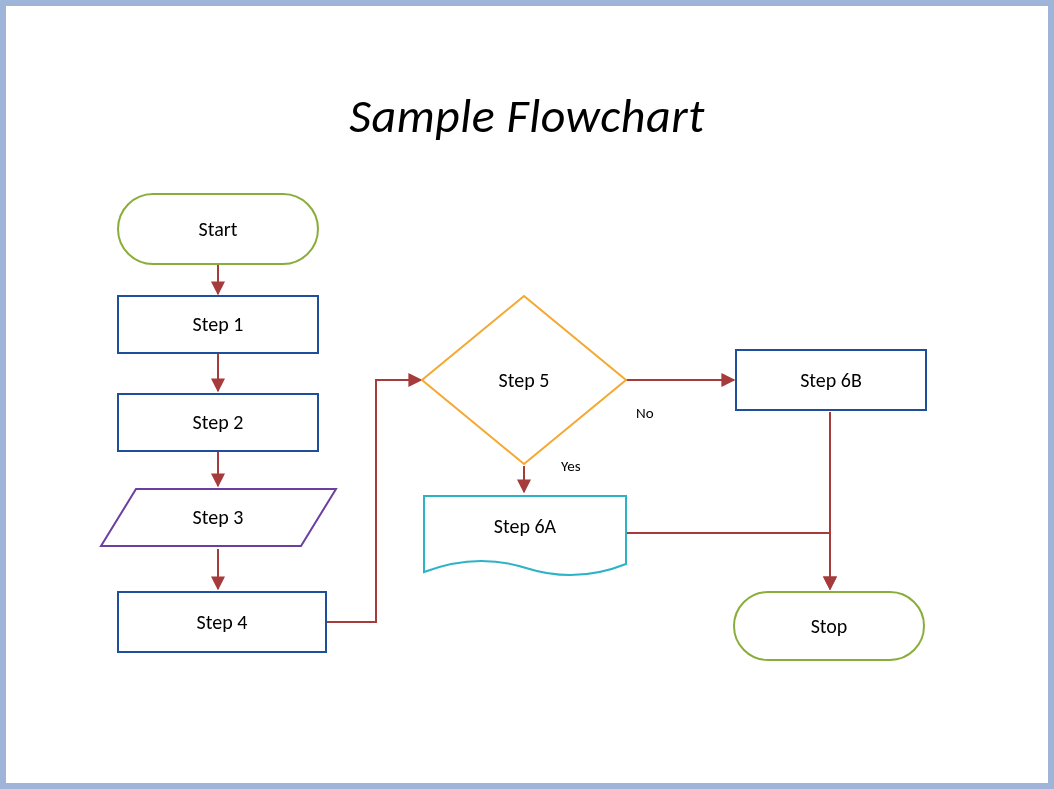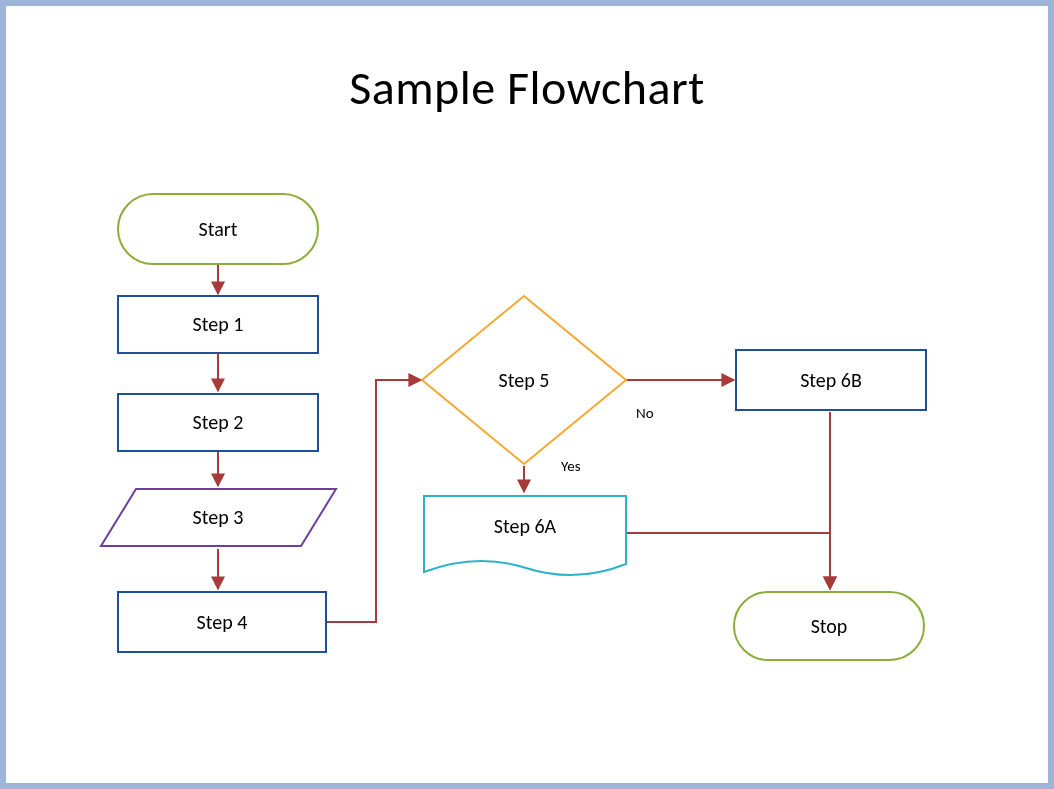--- a/index.html
+++ b/index.html
@@ -14,27 +14,28 @@
     border: 6px solid #9eb4d9;
     box-shadow: 2px 2px 4px rgba(0,0,0,0.25);
     background: #fff;
     position: relative;
     font-family: Calibri, "Segoe UI", Arial, sans-serif;
     color: #000;
     overflow: hidden;
   }
   .title {
     position: absolute;
-    top: 52px;
+    top: 80px;
     left: 0;
     width: 100%;
     text-align: center;
     font-size: 48px;
     font-weight: 400;
     letter-spacing: 0.5px;
+    font-style: italic;
   }
   svg.diagram {
     position: absolute;
     top: 0;
     left: 0;
   }
   .node-label {
     font-size: 20px;
     fill: #000;
     dominant-baseline: middle;

